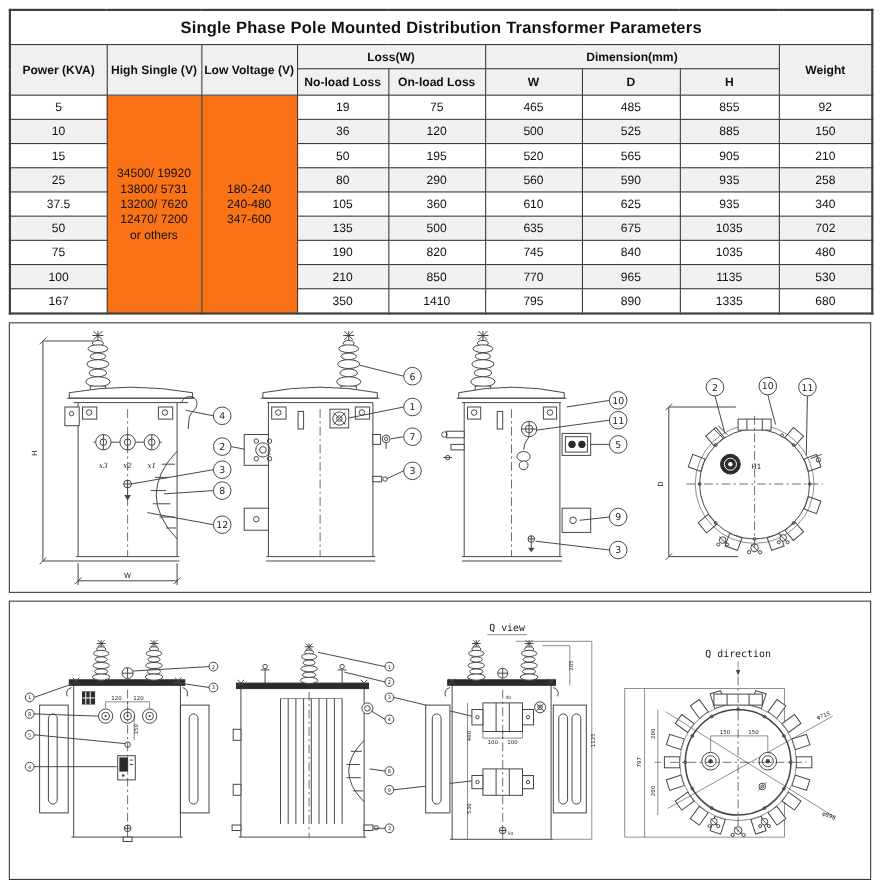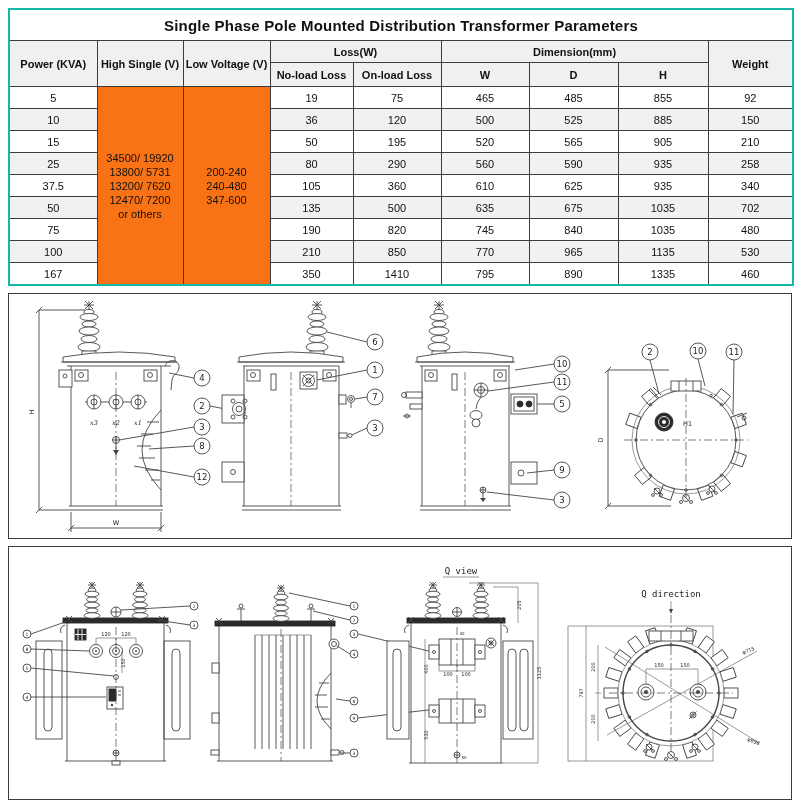--- a/index.html
+++ b/index.html
@@ -1,18 +1,18 @@
 <!DOCTYPE html>
 <html><head>
 <meta charset="utf-8">
 <style>
   html,body{margin:0;padding:0;background:#fff;}
   body{font-family:"Liberation Sans",sans-serif;color:#111;}
   .page{width:784px;margin:0 auto;padding-top:8px;}
-  table.params{width:784px;border-collapse:collapse;border:2px solid #14b8a6;table-layout:fixed;}
+  table.params{width:784px;border-collapse:collapse;border:2px solid #404040;table-layout:fixed;}
   table.params th, table.params td{border:1px solid #3c3c3c;font-size:11px;text-align:center;vertical-align:middle;padding:0 2px;}
   tr.title-row th{font-size:15px;font-weight:bold;background:#fff;height:30px;letter-spacing:.2px;}
   thead tr.hdr th{background:#f0f0f0;font-weight:bold;font-size:11px;}
   tr.hdr1 th{height:21px;} tr.hdr2 th{height:23px;}
   tbody td{height:21px;background:#fff;}
   tbody tr:nth-child(even) td{background:#f1f1f1;}
   td.multi{background:#f97316;line-height:14px;font-size:11px;}
   .panel{width:782px;border:1px solid #3c3c3c;margin-top:7px;background:#fff;}
   svg{display:block;}
   svg line,svg path,svg rect,svg circle,svg ellipse{stroke:#454545;fill:none;stroke-width:.9;}
@@ -73,21 +73,21 @@
         <tr>
           <td>5</td>
           <td rowspan="9" class="multi">
             <div>34500/ 19920</div>
             <div>13800/ 5731</div>
             <div>13200/ 7620</div>
             <div>12470/ 7200</div>
             <div>or others</div>
           </td>
           <td rowspan="9" class="multi">
-            <div>200-240</div>
+            <div>180-240</div>
             <div>240-480</div>
             <div>347-600</div>
           </td>
           <td>19</td>
           <td>75</td>
           <td>465</td>
           <td>485</td>
           <td>855</td>
           <td>92</td>
         </tr>
@@ -154,21 +154,21 @@
           <td>1135</td>
           <td>530</td>
         </tr>
         <tr>
           <td>167</td>
           <td>350</td>
           <td>1410</td>
           <td>795</td>
           <td>890</td>
           <td>1335</td>
-          <td>460</td>
+          <td>680</td>
         </tr>
       </tbody>
   </table>
 
   <div class="panel">
   <svg viewBox="0 0 782 244" width="782" height="244">
     <defs>
       <g id="bushA">
         <line x1="0" y1="-46" x2="0" y2="-55"></line>
         <line x1="-5" y1="-51" x2="5" y2="-51"></line>

